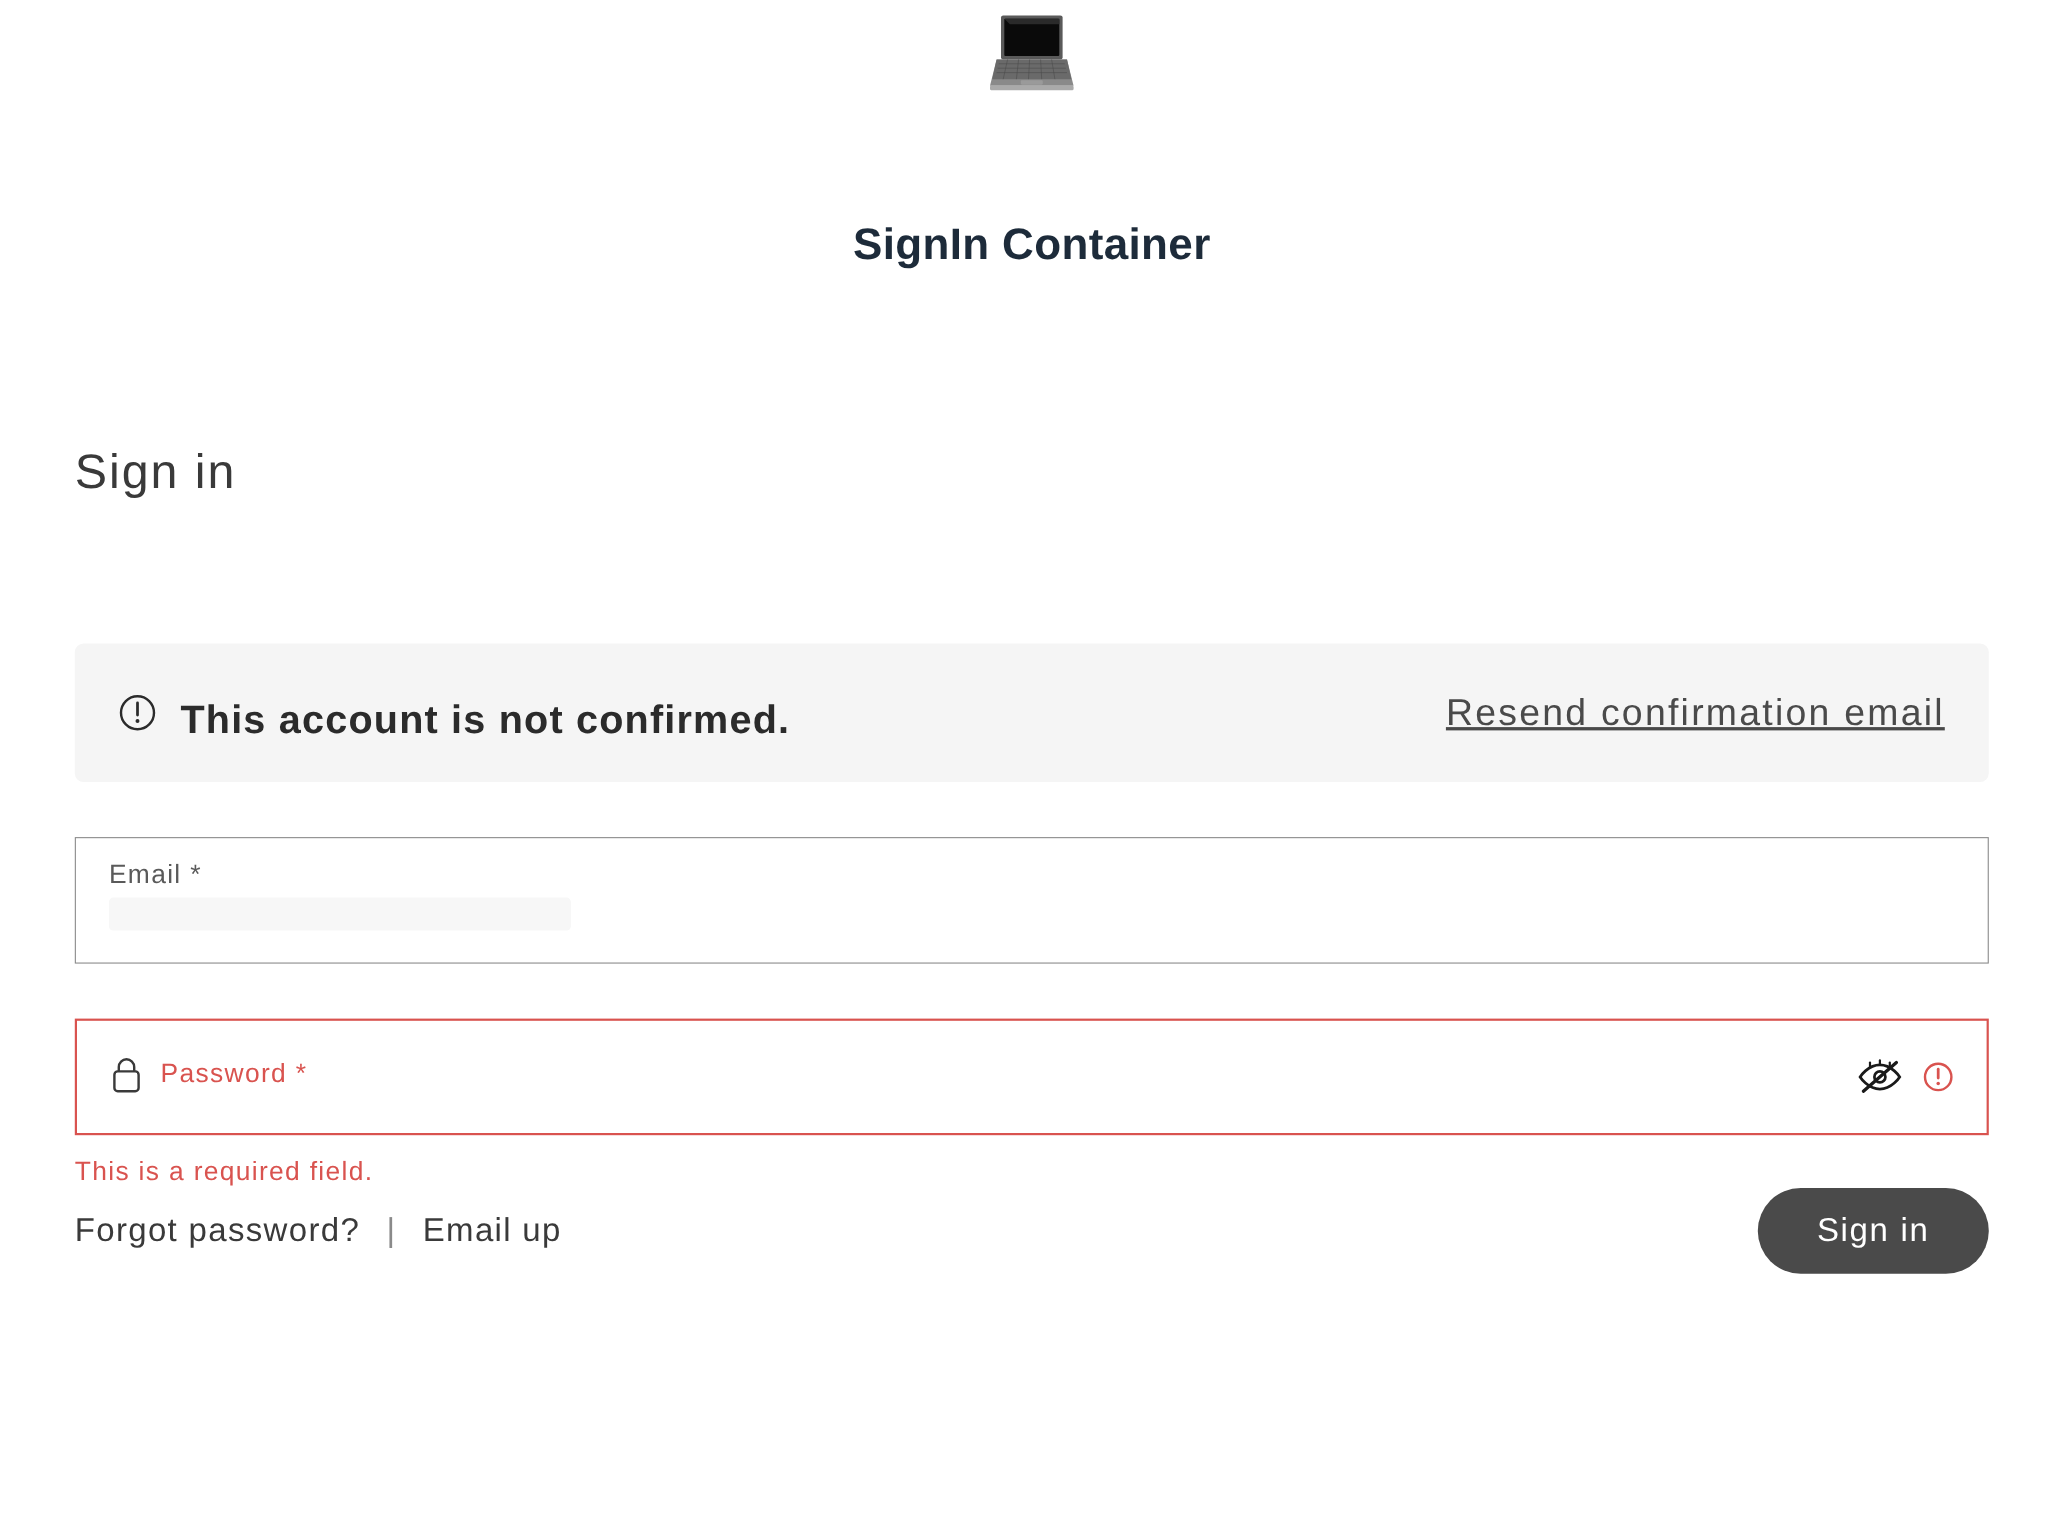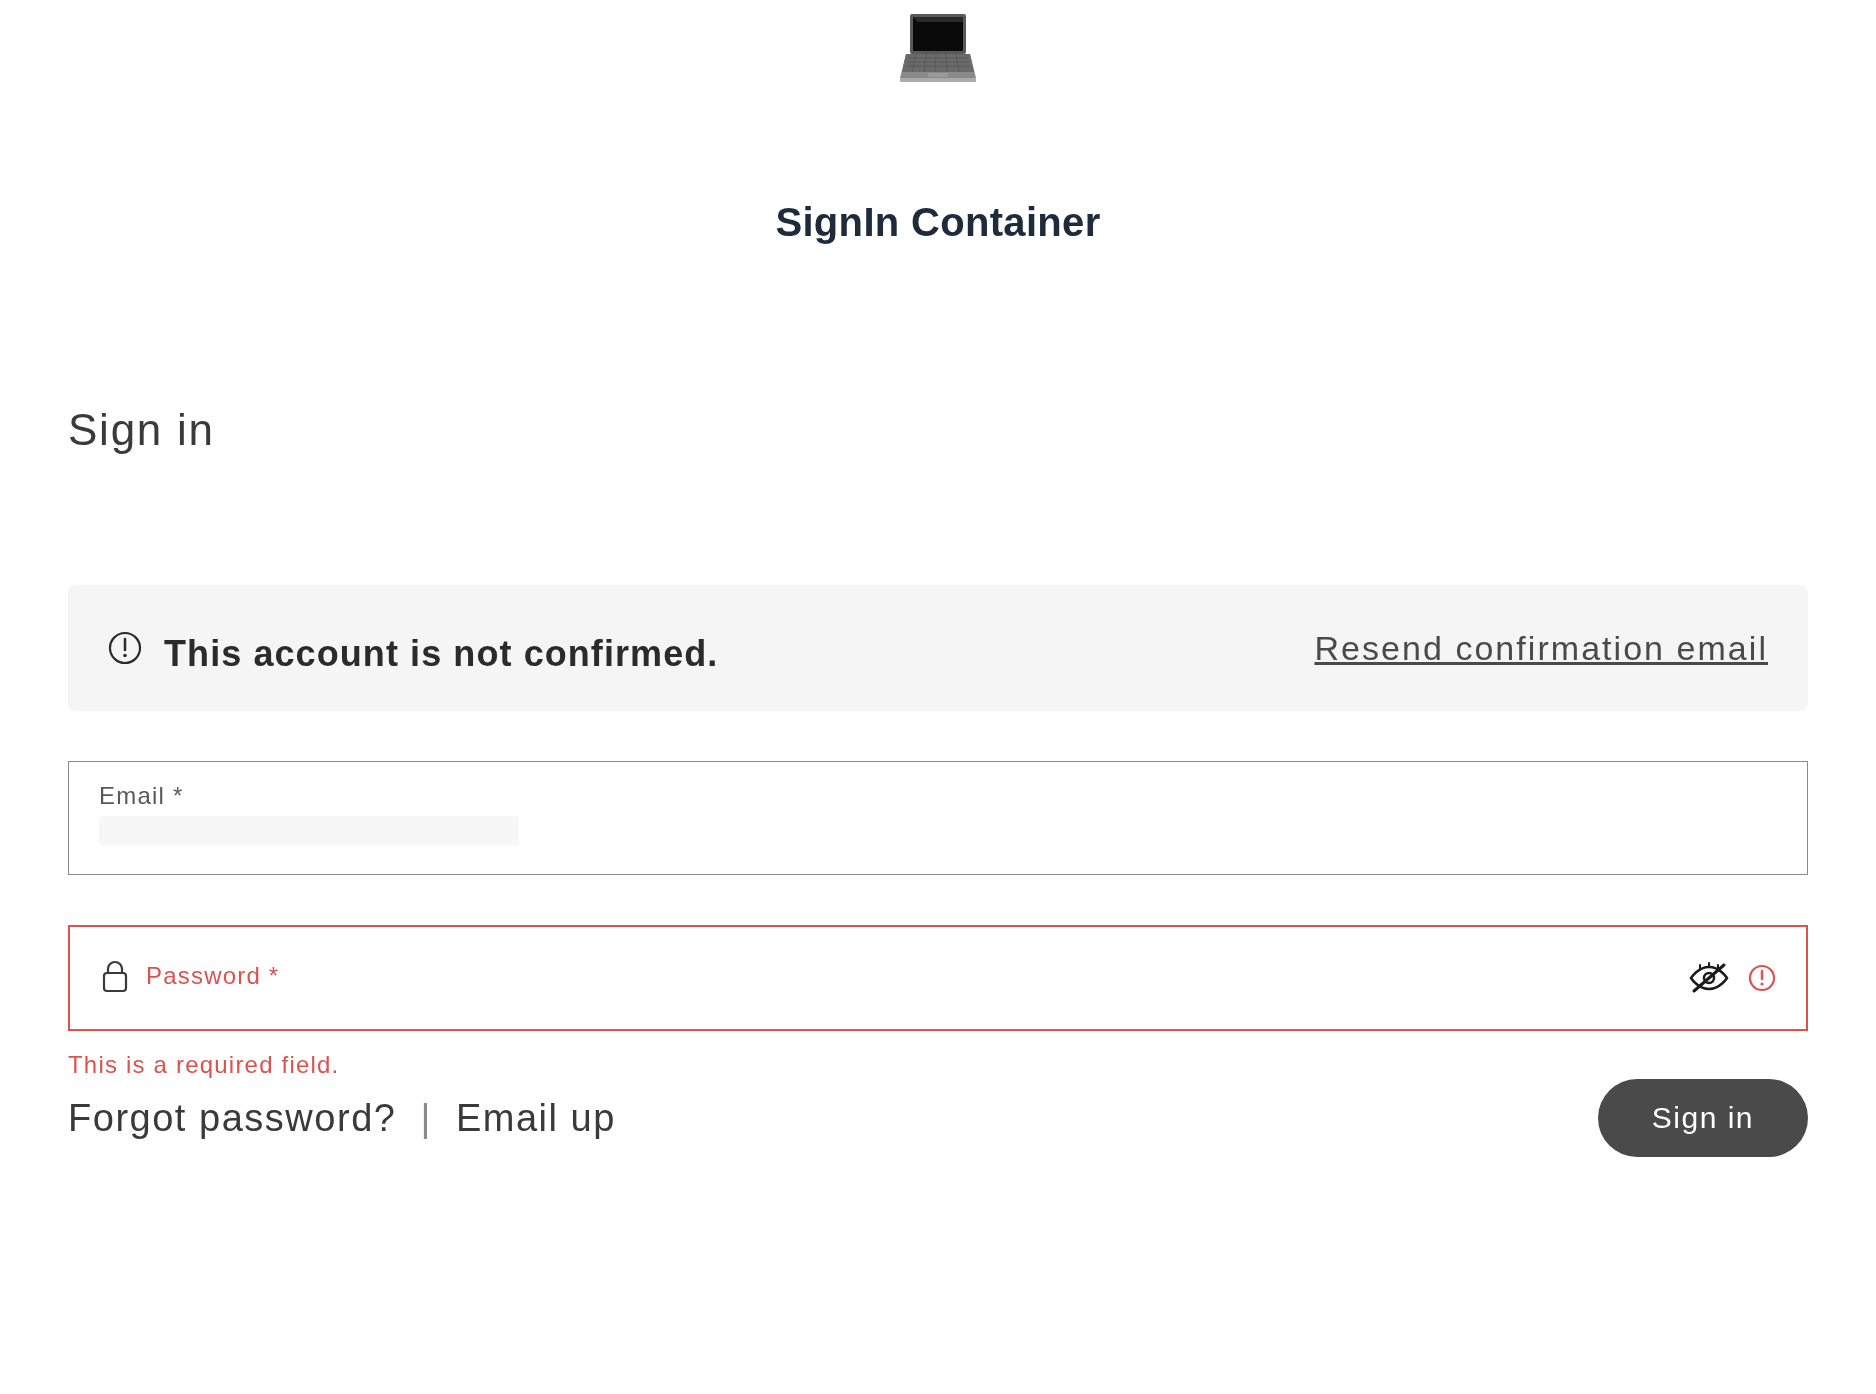--- a/index.html
+++ b/index.html
@@ -125,21 +125,21 @@
   }
   .footer-row {
     display: flex;
     align-items: center;
     justify-content: space-between;
   }
   .footer-links {
     display: flex;
     align-items: center;
     gap: 24px;
-    font-size: 38px;
+    font-size: 30px;
     color: #3a3a3a;
     letter-spacing: 0.04em;
   }
   .footer-links a {
     color: #3a3a3a;
     text-decoration: none;
     cursor: pointer;
   }
   .footer-divider {
     color: #8a8a8a;

